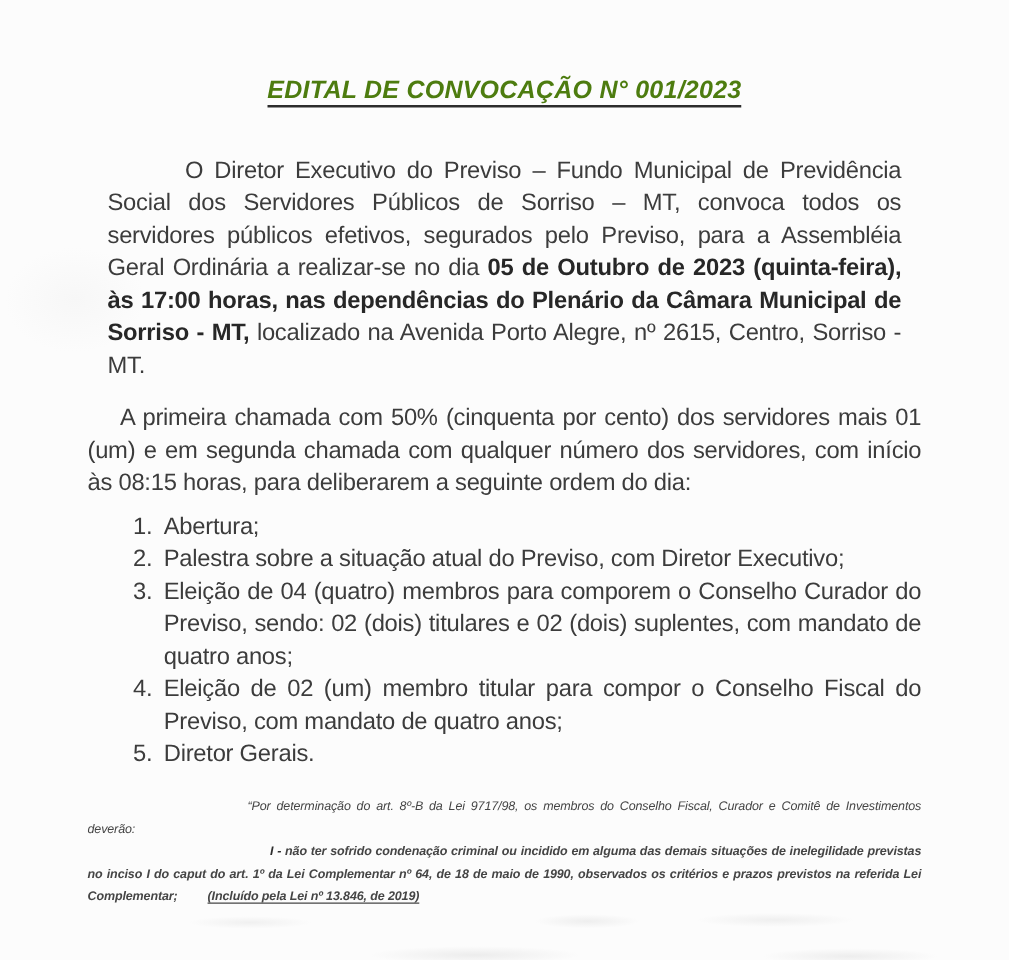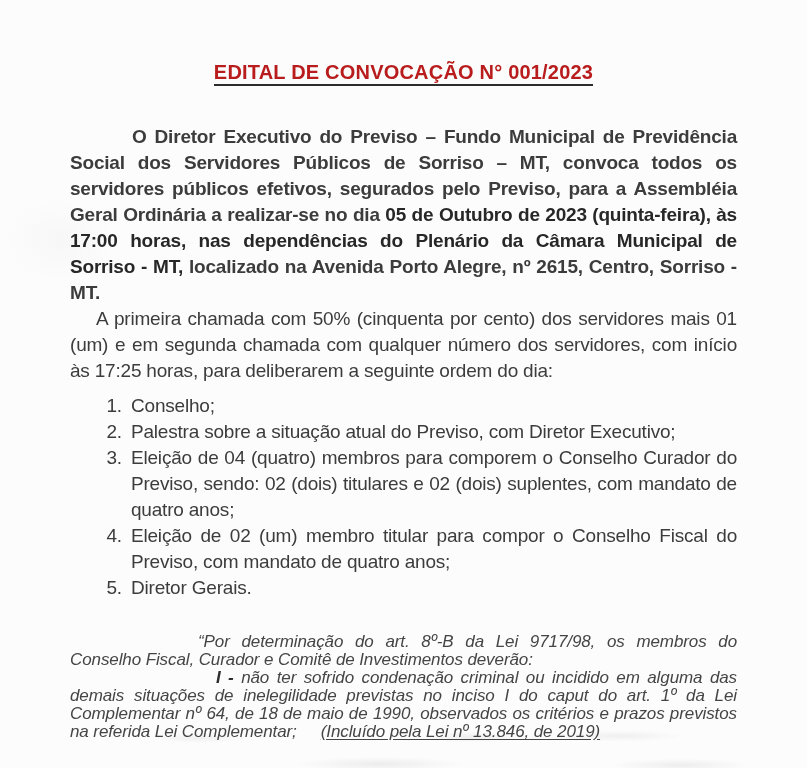--- a/index.html
+++ b/index.html
@@ -21,79 +21,80 @@
     position: absolute; inset: 0;
     padding: 60px 70px 0 70px;
     box-sizing: border-box;
   }
   .doc-title {
     margin: 0 0 40px 0;
     text-align: center;
     font-size: 20px;
     line-height: 24px;
     font-weight: bold;
-    color: #b91c1c;
+    color: #4d7c0f;
     letter-spacing: 0.2px;
+    font-style: italic;
   }
   .doc-title .underlined {
     border-bottom: 2px solid #2c2c2c;
     padding-bottom: 1px;
   }
   .body-text {
     font-size: 19px;
     line-height: 26px;
     text-align: justify;
     letter-spacing: -0.2px;
   }
-  p.opening   { margin: 0; text-indent: 62px; font-weight: bold; }
+  p.opening   { margin: 16px; text-indent: 62px; }
   p.quorum    { margin: 0; text-indent: 26px; }
   .body-text b { color: #272727; }
   ol.agenda {
     margin: 9px 0 0 0;
     padding-left: 57px;
   }
   ol.agenda li {
     font-size: 19px;
     line-height: 26px;
     text-align: justify;
     letter-spacing: -0.2px;
     padding-left: 4px;
   }
   .footnote {
-    margin-top: 32px;
+    margin-top: 20px;
     font-style: italic;
-    font-size: 17px;
+    font-size: 10px;
     line-height: 18px;
     text-align: justify;
     color: #454545;
     letter-spacing: -0.1px;
   }
   .footnote p { margin: 0; }
   .fn-intro  { text-indent: 128px; }
-  .fn-item   { text-indent: 146px; }
+  .fn-item   { text-indent: 146px; font-weight: bold; }
   .fn-item b { color: #2e2e2e; }
   .law-ref {
     text-decoration: underline;
     text-underline-offset: 2px;
     margin-left: 24px;
   }
 </style>
 </head>
 <body>
 
 <div class="page">
 
   <h1 class="doc-title"><span class="underlined">EDITAL DE CONVOCAÇÃO N° 001/2023</span></h1>
 
   <p class="body-text opening"><span>O Diretor Executivo do Previso – Fundo Municipal de Previdência Social dos Servidores Públicos de Sorriso – MT, convoca todos os servidores públicos efetivos, segurados pelo Previso, para a Assembléia Geral Ordinária a realizar-se no dia </span><b>05 de Outubro de 2023 (quinta-feira), às 17:00 horas, nas dependências do Plenário da Câmara Municipal de Sorriso - MT,</b><span> localizado na Avenida Porto Alegre, nº 2615, Centro, Sorriso - MT.</span></p>
 
-  <p class="body-text quorum">A primeira chamada com 50% (cinquenta por cento) dos servidores mais 01 (um) e em segunda chamada com qualquer número dos servidores, com início às 17:25 horas, para deliberarem a seguinte ordem do dia:</p>
+  <p class="body-text quorum">A primeira chamada com 50% (cinquenta por cento) dos servidores mais 01 (um) e em segunda chamada com qualquer número dos servidores, com início às 08:15 horas, para deliberarem a seguinte ordem do dia:</p>
 
   <ol class="agenda">
-    <li><span>Conselho;</span></li>
+    <li><span>Abertura;</span></li>
     <li><span>Palestra sobre a situação atual do Previso, com Diretor Executivo;</span></li>
     <li><span>Eleição de 04 (quatro) membros para comporem o Conselho Curador do Previso, sendo: 02 (dois) titulares e 02 (dois) suplentes, com mandato de quatro anos;</span></li>
     <li><span>Eleição de 02 (um) membro titular para compor o Conselho Fiscal do Previso, com mandato de quatro anos;</span></li>
     <li><span>Diretor Gerais.</span></li>
   </ol>
 
   <div class="footnote">
     <p class="fn-intro">“Por determinação do art. 8º-B da Lei 9717/98, os membros do Conselho Fiscal, Curador e Comitê de Investimentos deverão:</p>
     <p class="fn-item"><b>I -</b> <span>não ter sofrido condenação criminal ou incidido em alguma das demais situações de inelegilidade previstas no inciso I do caput do art. 1º da Lei Complementar nº 64, de 18 de maio de 1990, observados os critérios e prazos previstos na referida Lei Complementar;</span><span class="law-ref">(Incluído pela Lei nº 13.846, de 2019)</span></p>
   </div>

